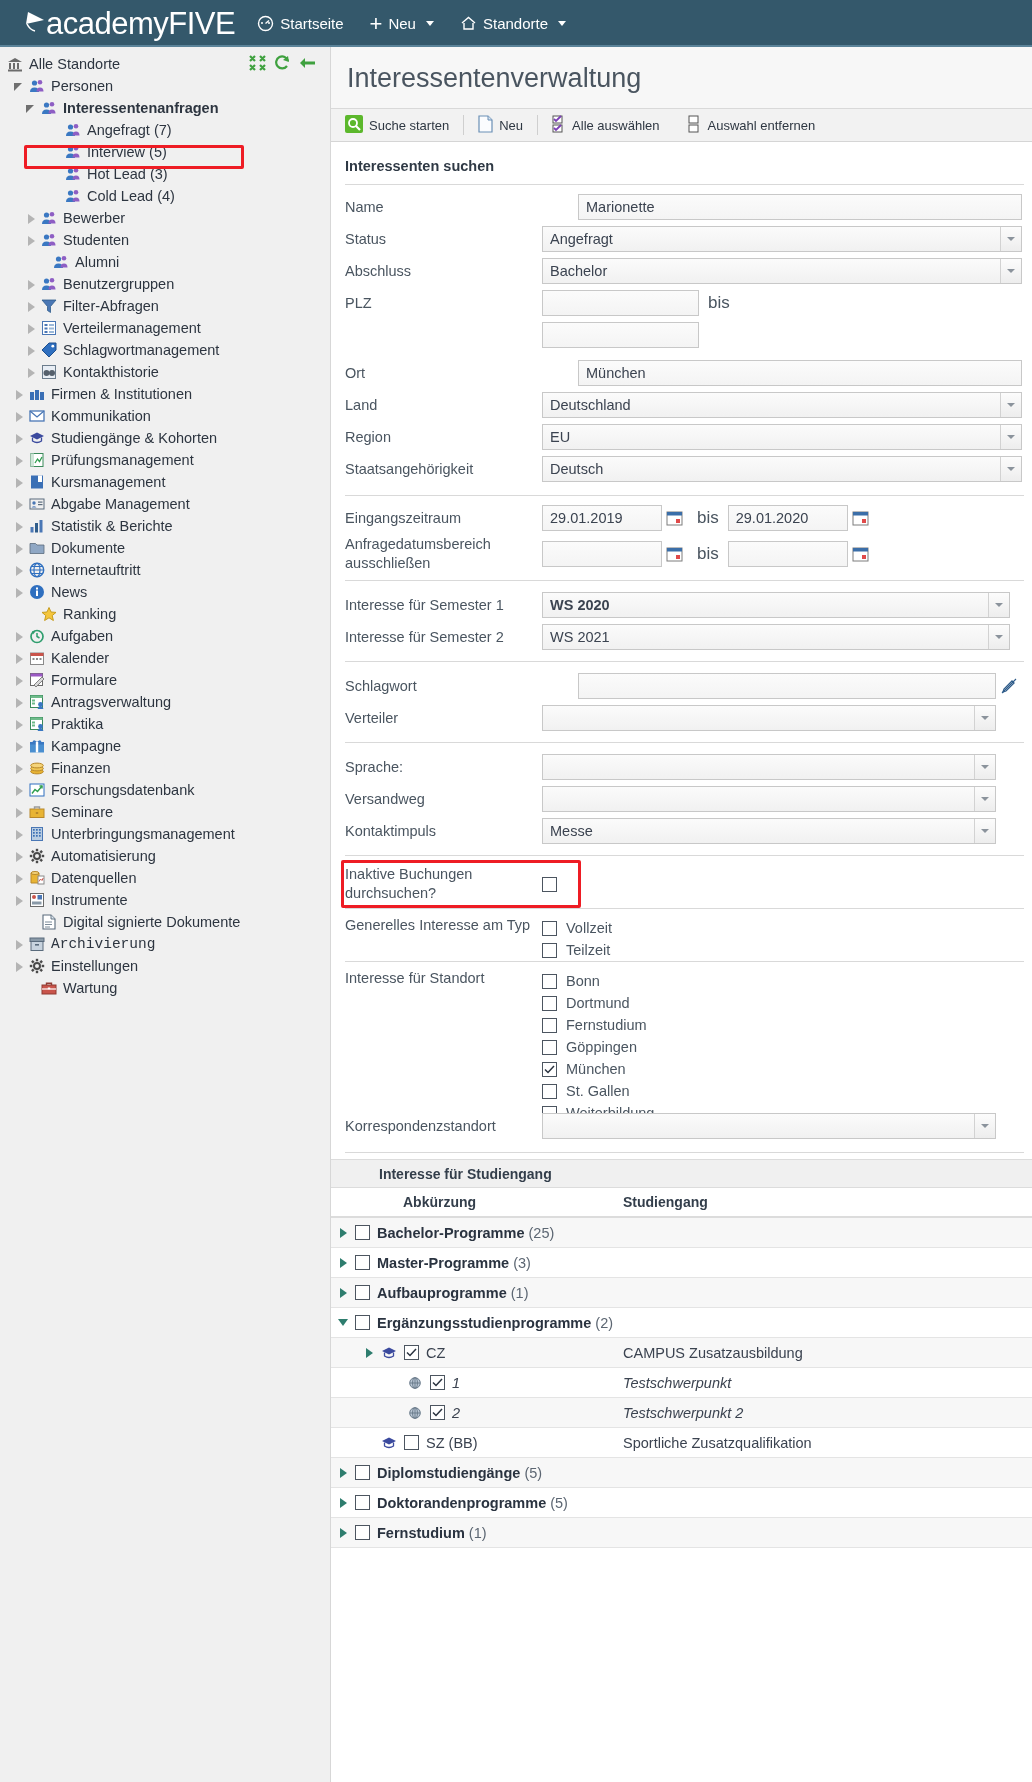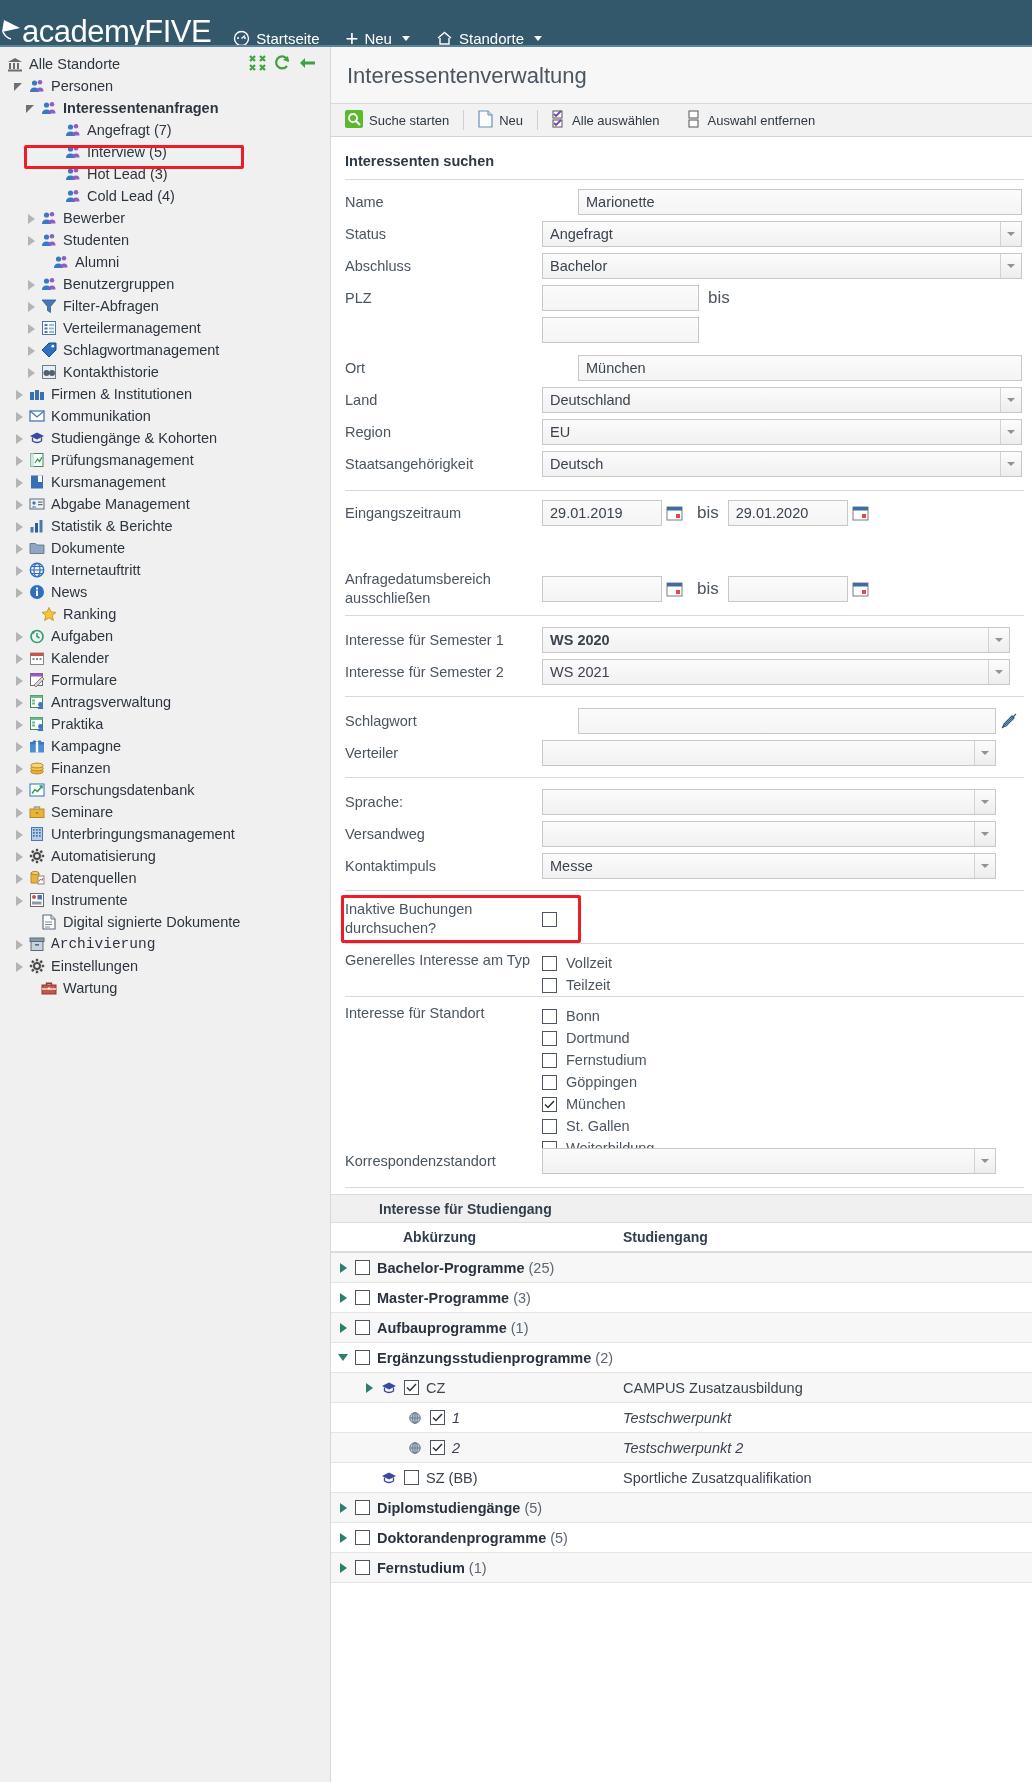--- a/index.html
+++ b/index.html
@@ -8,22 +8,22 @@
     width:1032px; height:1782px;
     font-family:"Liberation Sans", sans-serif;
     font-size:14.5px;
     color:#3b4350;
     background:#ffffff;
     overflow:hidden;
   }
 
   
   .topbar{
-    height:47px; background:#34586b; display:flex; align-items:flex-end;
-    padding-left:2px; color:#fff; position:relative;
+    height:47px; background:#34586b; display:flex; align-items:center;
+    padding-left:26px; color:#fff; position:relative;
   }
   .topbar::after{content:"";position:absolute;left:0;right:0;bottom:0;height:2px;background:#5b8399;}
   .brand{ display:flex; align-items:baseline; font-size:31px; letter-spacing:-.5px; line-height:1; }
   .brand .cap{ position:relative; display:inline-block; width:20px; height:22px; }
   .brand .cap svg{ position:absolute; left:-4px; top:-4px; }
   .brand .b1{ font-weight:300; }
   .brand .b2{ font-weight:300; }
   .navgroup{ display:flex; align-items:center; margin-left:22px; gap:26px; font-size:15px; }
   .navitem{ display:flex; align-items:center; gap:6px; cursor:pointer; white-space:nowrap;}
   .navitem .gi{ display:inline-block; width:17px; height:17px; }
@@ -45,21 +45,21 @@
   .arw.open::before{
     content:""; position:absolute; left:0px; top:2px;
     border-top:8px solid #6f6f6f; border-right:8px solid transparent;
   }
   .ico{ width:18px; height:18px; margin-right:5px; flex:0 0 18px; display:flex; align-items:center; justify-content:center; font-size:14px;}
   .hl{ position:relative; }
   .redbox{ position:absolute; border:3px solid #ee1c24; border-radius:2px; pointer-events:none; }
 
   
   .toolicons{ position:absolute; right:14px; top:8px; display:flex; gap:8px; }
-  .pagetitle{ font-size:22px; font-weight:400; color:#4a5560; padding:16px 0 14px 16px; border-bottom:1px solid #d9d9d9;
+  .pagetitle{ font-size:27px; font-weight:400; color:#4a5560; padding:16px 0 14px 16px; border-bottom:1px solid #d9d9d9;
               background:#f7f7f7;}
   .toolbar{ display:flex; align-items:center; height:33px; background:#f2f2f2; border-bottom:1px solid #d5d5d5;
             padding-left:14px; font-size:13px; color:#2e3742;}
   .tbtn{ display:flex; align-items:center; gap:6px; padding:0 14px; height:100%; cursor:pointer; }
   .tsep{ width:1px; height:20px; background:#cfcfcf; }
 
   .formarea{ padding:0 0 0 0; }
   .sectitle{ font-size:14.5px; font-weight:bold; color:#2f3945; padding:16px 0 10px 14px; }
   .hr{ height:1px; background:#d9d9d9; margin:0 8px 0 14px; }
 
@@ -855,21 +855,21 @@
           <span class="calico">
             <svg width="18" height="16" viewBox="0 0 18 16">
                 <rect x="1" y="2" width="15" height="13" fill="#fff" stroke="#7d7d7d"></rect>
                 <rect x="1" y="2" width="15" height="3.5" fill="#3b6ea8"></rect>
                 <rect x="10" y="9" width="4" height="4" fill="#e04a4a"></rect>
               </svg>
           </span>
         </div>
       </div>
 
-      <div class="frow" style="min-height:40px;margin-top:40px;">
+      <div class="frow" style="min-height:40px;">
         <div class="flabel two">Anfragedatumsbereich ausschließen</div>
         <div class="fctl">
           <div class="inp dt"></div>
           <span class="calico">
             <svg width="18" height="16" viewBox="0 0 18 16">
                 <rect x="1" y="2" width="15" height="13" fill="#fff" stroke="#7d7d7d"></rect>
                 <rect x="1" y="2" width="15" height="3.5" fill="#3b6ea8"></rect>
                 <rect x="10" y="9" width="4" height="4" fill="#e04a4a"></rect>
               </svg>
           </span>

